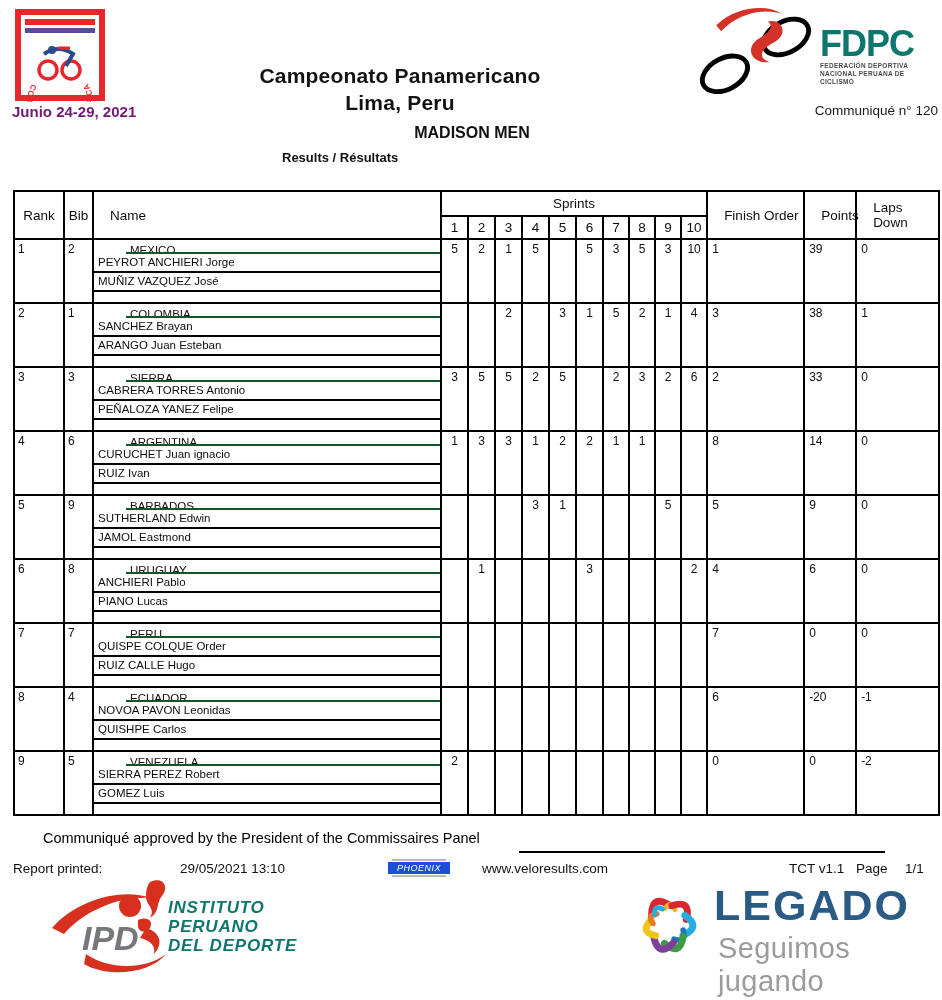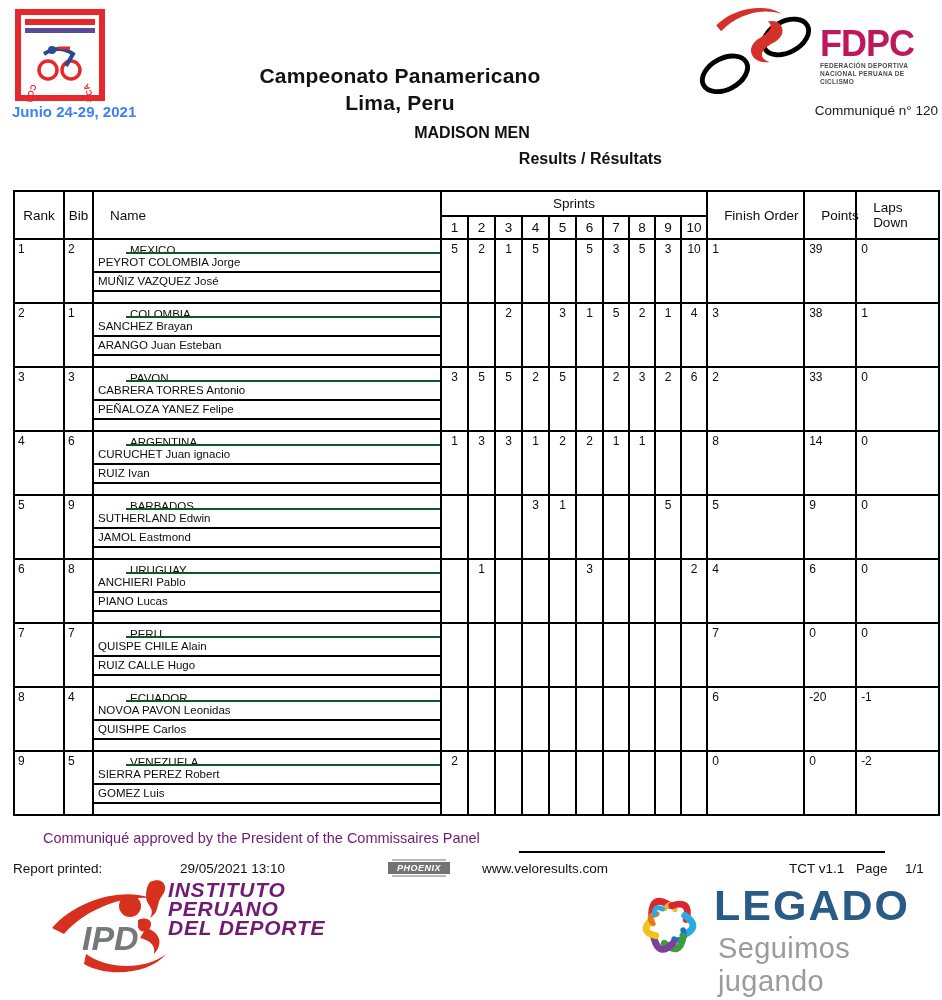--- a/index.html
+++ b/index.html
@@ -2,30 +2,30 @@
 <html><head>
 <meta charset="utf-8">
 <style>
   * { margin:0; padding:0; box-sizing:border-box; }
   html,body { background:#fff; }
   body { font-family:"Liberation Sans", sans-serif; color:#111; }
   .page { position:relative; width:942px; height:1000px; background:#ffffff; overflow:hidden; }
 
   
   .copaci { position:absolute; left:14px; top:8px; }
-  .event-date { position:absolute; left:12px; top:103px; font-size:15px; font-weight:bold; color:#3b82f6; }
+  .event-date { position:absolute; left:12px; top:103px; font-size:15px; font-weight:bold; color:#701a75; }
   .main-title { position:absolute; left:210px; top:14px; width:380px; text-align:center;
                 font-size:21px; font-weight:bold; line-height:27px; color:#121212; letter-spacing:.2px;margin-top:48px; }
   .fdpc-bike { position:absolute; left:692px; top:4px; }
   .fdpc-text { position:absolute; left:820px; top:26px; width:120px; }
-  .fdpc-abbr { font-size:36px; font-weight:bold; letter-spacing:-1px; color:#be185d; line-height:36px; }
+  .fdpc-abbr { font-size:36px; font-weight:bold; letter-spacing:-1px; color:#0f766e; line-height:36px; }
   .fdpc-sub  { font-size:6.5px; font-weight:bold; color:#4a4a4a; line-height:8px; letter-spacing:.3px; }
   .communique { position:absolute; left:698px; top:103px; width:240px; text-align:right; font-size:13.5px; color:#1a1a1a; }
   .event-name { position:absolute; left:282px; top:124px; width:380px; text-align:center; font-size:16px; font-weight:bold; }
-  .event-sub  { position:absolute; left:282px; top:150px; width:380px; text-align:right; font-size:16px; font-weight:bold; }
+  .event-sub  { position:absolute; left:282px; top:150px; width:380px; text-align:left; font-size:13px; font-weight:bold; }
 
   
   table.results { position:absolute; left:13px; top:190px; width:925px;
                   border-collapse:collapse; table-layout:fixed; }
   table.results th, table.results td { border:2px solid #000; font-weight:normal; color:#0d0d0d; }
   th.h-rank, th.h-bib { border-right-width:3px; }
   td.c-rank, td.c-bib { border-right-width:3px; }
   th { font-size:13.5px; }
   .hdr-top th { height:25px; }
   .hdr-num th { height:23px; font-size:13.5px; text-align:center; }
@@ -35,36 +35,36 @@
 
   tr.team-row { height:64px; }
   td.c-rank, td.c-bib { vertical-align:top; font-size:12px; padding:2px 0 0 3px; }
   td.c-name { vertical-align:top; padding:0; }
   .team-name  { height:14px; line-height:20px; border-bottom:2px solid #14532d; padding-left:4px; font-size:11.5px; overflow:hidden;margin-left:32px; }
   .rider-name { height:19px; line-height:17px; border-bottom:2px solid #000; padding-left:4px; font-size:11.5px; overflow:hidden; }
   td.c-sprint { vertical-align:top; text-align:center; font-size:12px; padding-top:2px; }
   td.c-finish, td.c-points, td.c-laps { vertical-align:top; font-size:12px; padding:2px 0 0 4px; }
 
   
-  .approval { position:absolute; left:43px; top:830px; font-size:14.5px; color:#701a75; }
+  .approval { position:absolute; left:43px; top:830px; font-size:14.5px; color:#000000; }
   .sig-line { position:absolute; left:519px; top:851px; width:366px; border-top:2px solid #000; }
   .rp-label { position:absolute; left:13px;  top:861px; font-size:13.5px; }
   .rp-value { position:absolute; left:180px; top:861px; font-size:13.5px; }
   .phoenix  { position:absolute; left:388px; top:858px; width:62px; }
   .phoenix .bar { height:2px; background:#b9b9b9; margin:1px 4px; }
-  .phoenix .box { background:#737373; color:#fff; font-size:9px; font-weight:bold; font-style:italic;
+  .phoenix .box { background:#1d4ed8; color:#fff; font-size:9px; font-weight:normal; font-style:italic;
                   text-align:center; padding:1px 2px; letter-spacing:.5px; }
   .website  { position:absolute; left:482px; top:861px; font-size:13.5px; }
   .tct      { position:absolute; left:789px; top:861px; font-size:13.5px; }
   .pg-label { position:absolute; left:856px; top:861px; font-size:13.5px; }
   .pg-value { position:absolute; left:905px; top:861px; font-size:13.5px; }
 
   .ipd-logo { position:absolute; left:50px; top:876px; }
-  .ipd-text { position:absolute; left:168px; top:880px; font-size:21px; font-weight:bold; font-style:italic;
-              color:#701a75; line-height:19px; letter-spacing:.8px; }
+  .ipd-text { position:absolute; left:168px; top:898px; font-size:17px; font-weight:bold; font-style:italic;
+              color:#0f766e; line-height:19px; letter-spacing:.8px; }
   .legado-burst { position:absolute; left:622px; top:878px; }
   .legado-name  { position:absolute; left:714px; top:884px; font-size:43px; font-weight:bold;
                   color:#2a5b84; letter-spacing:2px; line-height:43px; }
   .legado-tag   { position:absolute; left:718px; top:932px; font-size:29px; color:#9b9b9c; letter-spacing:.4px; }
 </style>
 </head>
 <body>
 
 <div class="page">
 
@@ -151,21 +151,21 @@
         <th>9</th>
         <th>10</th>
       </tr>
     </thead>
     <tbody>
     <tr class="team-row">
       <td class="c-rank">1</td>
       <td class="c-bib">2</td>
       <td class="c-name">
         <div class="team-name">MEXICO</div>
-        <div class="rider-name">PEYROT COLOMBIA Jorge</div>
+        <div class="rider-name">PEYROT ANCHIERI Jorge</div>
         <div class="rider-name">MUÑIZ VAZQUEZ José</div>
       </td>
       <td class="c-sprint">5</td>
       <td class="c-sprint">2</td>
       <td class="c-sprint">1</td>
       <td class="c-sprint">5</td>
       <td class="c-sprint"></td>
       <td class="c-sprint">5</td>
       <td class="c-sprint">3</td>
       <td class="c-sprint">5</td>
@@ -196,21 +196,21 @@
       <td class="c-sprint">4</td>
       <td class="c-finish">3</td>
       <td class="c-points">38</td>
       <td class="c-laps">1</td>
     </tr>
 
     <tr class="team-row">
       <td class="c-rank">3</td>
       <td class="c-bib">3</td>
       <td class="c-name">
-        <div class="team-name">PAVON</div>
+        <div class="team-name">SIERRA</div>
         <div class="rider-name">CABRERA TORRES Antonio</div>
         <div class="rider-name">PEÑALOZA YANEZ Felipe</div>
       </td>
       <td class="c-sprint">3</td>
       <td class="c-sprint">5</td>
       <td class="c-sprint">5</td>
       <td class="c-sprint">2</td>
       <td class="c-sprint">5</td>
       <td class="c-sprint"></td>
       <td class="c-sprint">2</td>
@@ -289,21 +289,21 @@
       <td class="c-finish">4</td>
       <td class="c-points">6</td>
       <td class="c-laps">0</td>
     </tr>
 
     <tr class="team-row">
       <td class="c-rank">7</td>
       <td class="c-bib">7</td>
       <td class="c-name">
         <div class="team-name">PERU</div>
-        <div class="rider-name">QUISPE CHILE Alain</div>
+        <div class="rider-name">QUISPE COLQUE Order</div>
         <div class="rider-name">RUIZ CALLE Hugo</div>
       </td>
       <td class="c-sprint"></td>
       <td class="c-sprint"></td>
       <td class="c-sprint"></td>
       <td class="c-sprint"></td>
       <td class="c-sprint"></td>
       <td class="c-sprint"></td>
       <td class="c-sprint"></td>
       <td class="c-sprint"></td>

